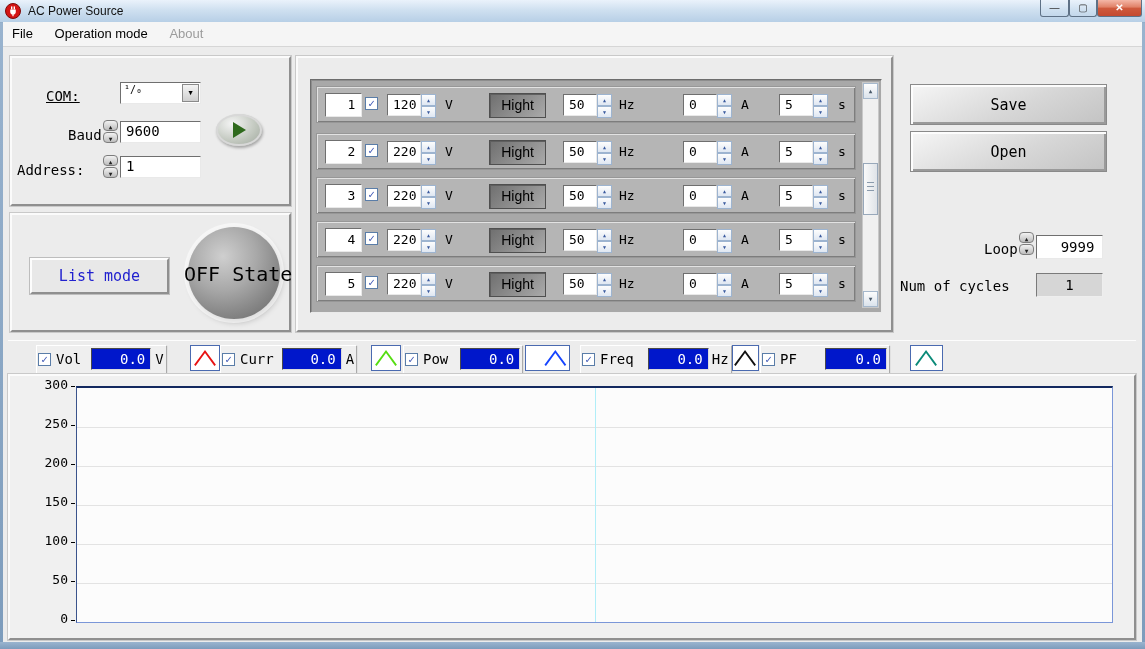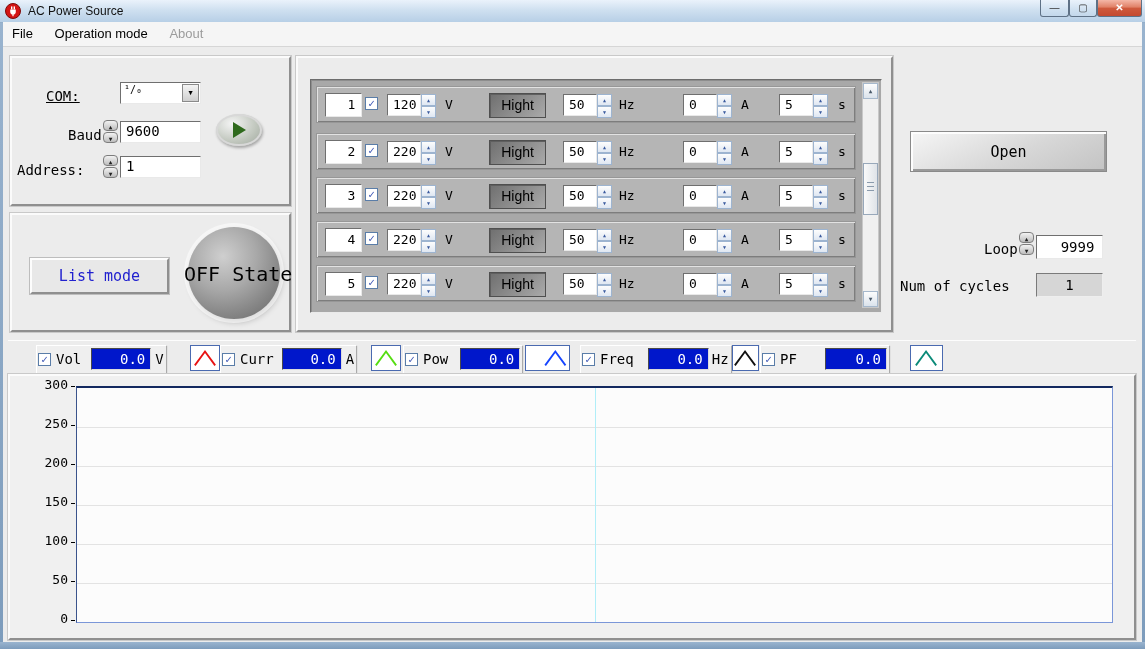--- a/index.html
+++ b/index.html
@@ -306,20 +306,23 @@
         <div id="sthumb">
           <div class="grip grips"></div>
             <div class="grip"></div>
             <div class="grip"></div>
         </div>
         <div class="sbtn" style="bottom:0;">▼</div>
       </div>
     </div>
   </div>
 
+  <div class="abs bigbtn" style="left:910px;top:84px;width:197px;height:41px;">
+      <span>Save</span>
+    </div>
   <div class="abs bigbtn" style="left:910px;top:131px;width:197px;height:41px;">
       <span>Open</span>
     </div>
 
   <span class="abs label" style="left:984px;top:241px;">Loop</span>
   <div class="abs lvspin" style="left:1019px;top:232px;">
       <i>▲</i>
       <i>▼</i>
     </div>
   <div class="abs sunken" style="left:1036px;top:235px;width:67px;height:24px;text-align:center;line-height:22px;">9999</div>

